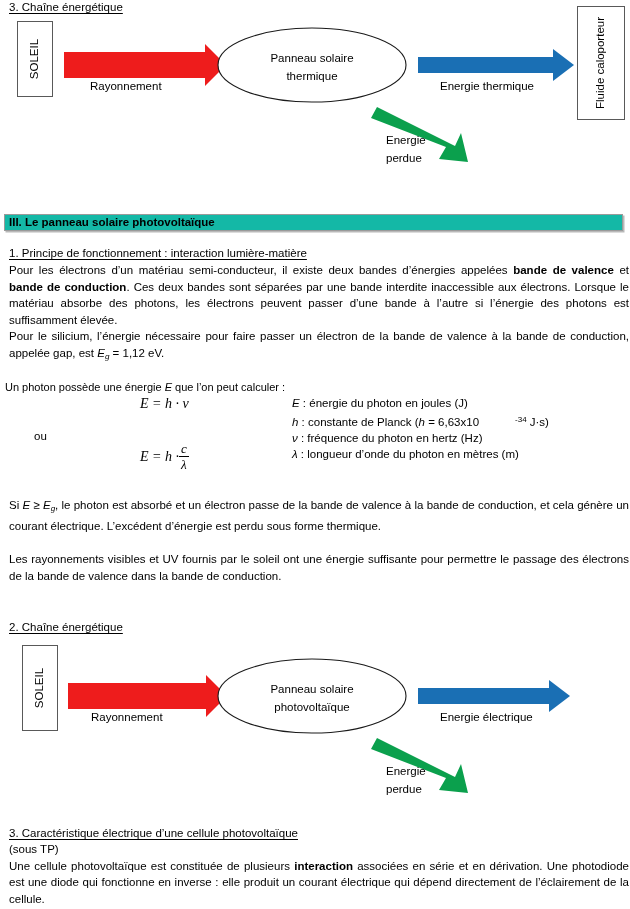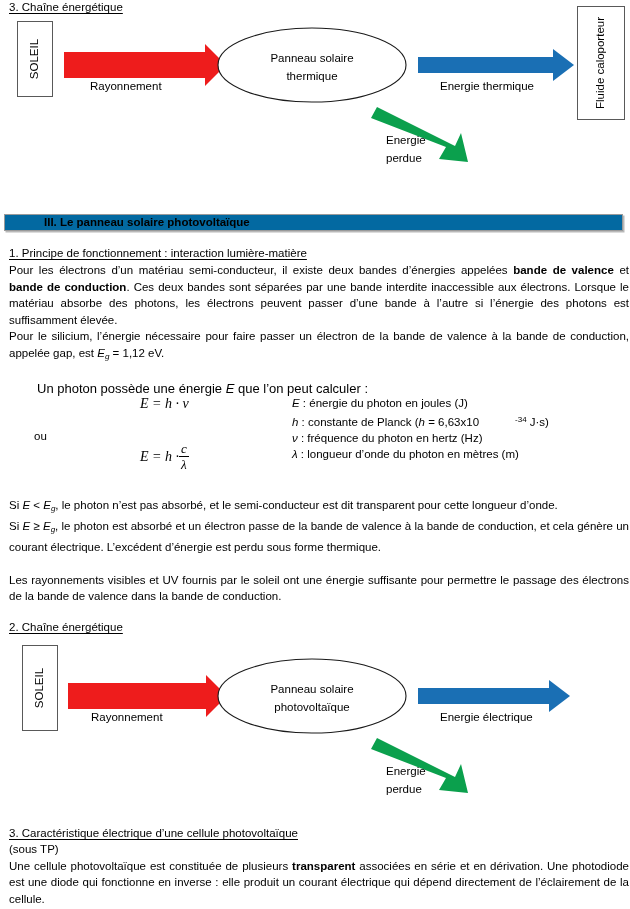--- a/index.html
+++ b/index.html
@@ -45,22 +45,21 @@
 
   
   .section-box {
     position: absolute;
     left: 4px;
     width: 619px;
     height: 17px;
     border: 1px solid #9a9a9a;
     box-shadow: 1.5px 1.5px 0 0 #b9b9b9;
     box-sizing: border-box;
-    background: #0369a1;
-    padding-left: 35px;
+    background: #14b8a6;
   }
   .section-box .label {
     font-size: 11.5px;
     font-weight: bold;
     line-height: 15px;
     padding-left: 4px;
     white-space: nowrap;
   }
 
   
@@ -106,23 +105,22 @@
     font-size: 11.5px;
     line-height: 16.6px;
     white-space: nowrap;
   }
   .ou {
     position: absolute;
     font-size: 11.5px;
   }
   .lead {
     position: absolute;
-    font-size: 13px;
-    white-space: nowrap;
-    margin-left: 32px;
+    font-size: 11px;
+    white-space: nowrap;
   }
 </style>
 </head>
 <body>
 
 <div class="doc" style="top:0px;">
   <div class="pad sub-head">3. Chaîne énergétique</div>
 </div>
 
 <div class="diagram" style="top:0px;">
@@ -199,23 +197,20 @@
     <i>ν</i><span> : fréquence du photon en hertz (Hz)</span>
   </div>
   <div>
     <i>λ</i><span> : longueur d’onde du photon en mètres (m)</span>
   </div>
 </div>
 
 <div class="doc" style="top:497px;">
   <div class="pad">
     <div class="para">
-      <span>Si </span><i>E</i><span> &lt; </span><i>E</i><span class="sub">g</span><span>, le photon n’est pas absorbé, et le semi-conducteur est dit transparent pour cette longueur d’onde.</span>
-    </div>
-    <div class="para">
       <span>Si </span><i>E</i><span> ≥ </span><i>E</i><span class="sub">g</span><span>, le photon est absorbé et un électron passe de la bande de valence à la bande de conduction, et cela génère un courant électrique. L’excédent d’énergie est perdu sous forme thermique.</span>
     </div>
     <div class="para" style="margin-top:16.6px;">Les rayonnements visibles et UV fournis par le soleil ont une énergie suffisante pour permettre le passage des électrons de la bande de valence dans la bande de conduction.</div>
   </div>
 </div>
 
 <div class="doc" style="top:620px;">
   <div class="pad sub-head">2. Chaîne énergétique</div>
 </div>
 
@@ -245,16 +240,16 @@
     <text class="dg-text" x="386" y="155" font-family="Liberation Sans, sans-serif">Energie</text>
     <text class="dg-text" x="386" y="173" font-family="Liberation Sans, sans-serif">perdue</text>
   </svg>
 </div>
 
 <div class="doc" style="top:826px;">
   <div class="pad">
     <div class="sub-head">3. Caractéristique électrique d’une cellule photovoltaïque</div>
     <div class="para left">(sous TP)</div>
     <div class="para">
-      <span>Une cellule photovoltaïque est constituée de plusieurs </span><b>transparent</b><span> associées en série et en dérivation. Une photodiode est une diode qui fonctionne en inverse : elle produit un courant électrique qui dépend directement de l’éclairement de la cellule.</span>
+      <span>Une cellule photovoltaïque est constituée de plusieurs </span><b>interaction</b><span> associées en série et en dérivation. Une photodiode est une diode qui fonctionne en inverse : elle produit un courant électrique qui dépend directement de l’éclairement de la cellule.</span>
     </div>
   </div>
 </div>
 
 </body></html>

